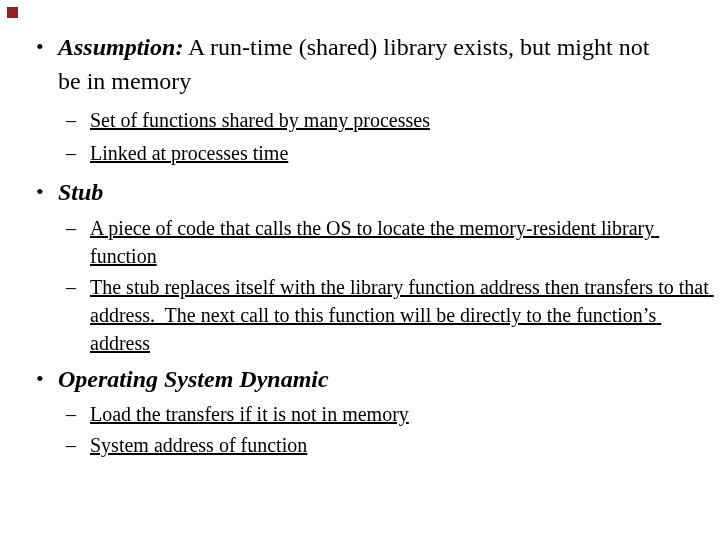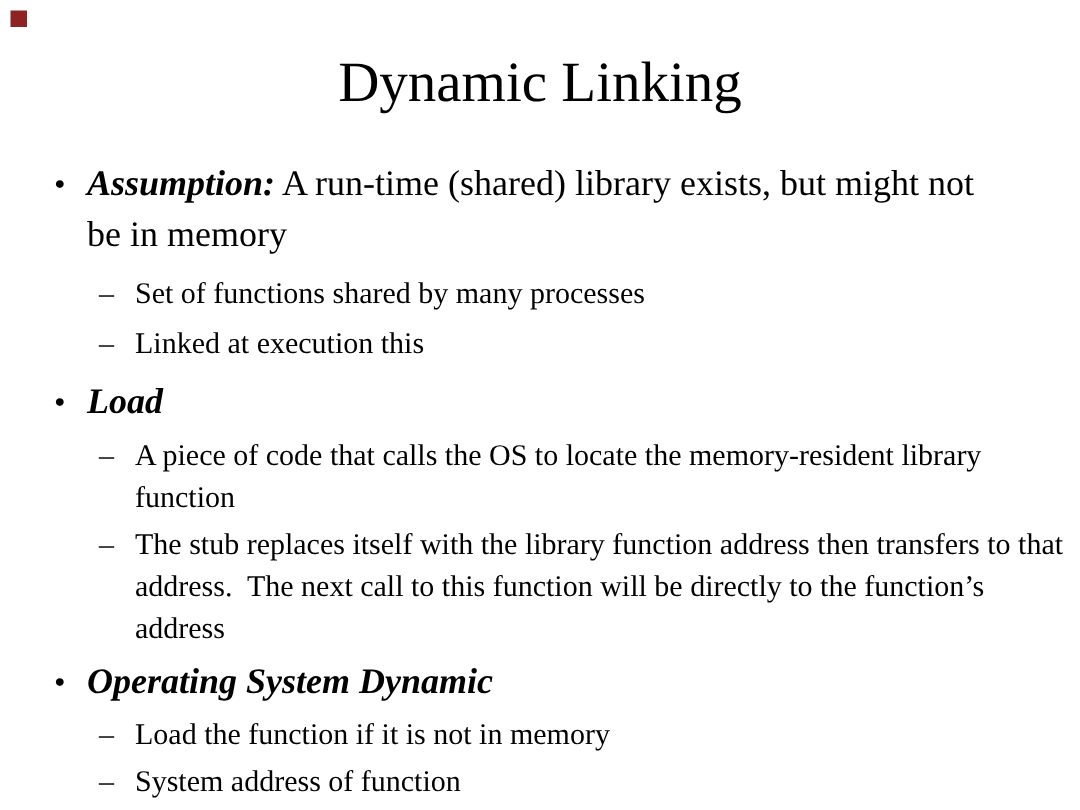--- a/index.html
+++ b/index.html
@@ -52,52 +52,51 @@
   .subs2 { margin-top: 5px; }
   .subs3 { margin-top: 4px; }
   .b2 {
     display: flex;
     margin-left: 66px;
     margin-right: 10px;
     font-size: 20px;
     line-height: 28px;
   }
   .b2 .marker { flex: 0 0 24px; width: 24px; }
-  .b2 .btext { flex: 1 1 auto; white-space: pre-wrap; }
+  .b2 .btext { flex: 1 1 auto; white-space: pre-wrap; text-decoration: underline; }
   .sub-gap-a { margin-top: 5px; }
   .sub-gap-b { margin-top: 3px; }
 </style>
 </head>
 <body>
 
 <div class="slide">
 
   <div class="corner-square" style="background: rgb(142, 35, 35);"></div>
 
-  <div class="title">Dynamic Linking</div>
 
   <div class="b1 mt-bullet1">
     <span class="marker">•</span>
     <span class="btext"><span class="bold">Assumption:</span><span> A run-time (shared) library exists, but might not be in memory</span></span>
   </div>
 
   <div class="subs1">
     <div class="b2">
       <span class="marker">–</span>
       <span class="btext">Set of functions shared by many processes</span>
     </div>
     <div class="b2 sub-gap-a">
       <span class="marker">–</span>
-      <span class="btext">Linked at execution this</span>
+      <span class="btext">Linked at processes time</span>
     </div>
   </div>
 
   <div class="b1 mt-bullet2">
     <span class="marker">•</span>
-    <span class="btext"><span class="bold">Load</span></span>
+    <span class="btext"><span class="bold">Stub</span></span>
   </div>
 
   <div class="subs2">
     <div class="b2">
       <span class="marker">–</span>
       <span class="btext">A piece of code that calls the OS to locate the memory-resident library function</span>
     </div>
     <div class="b2 sub-gap-b">
       <span class="marker">–</span>
       <span class="btext">The stub replaces itself with the library function address then transfers to that address.  The next call to this function will be directly to the function’s address</span>
@@ -105,21 +104,21 @@
   </div>
 
   <div class="b1 mt-bullet3">
     <span class="marker">•</span>
     <span class="btext"><span class="bold">Operating System Dynamic</span></span>
   </div>
 
   <div class="subs3">
     <div class="b2">
       <span class="marker">–</span>
-      <span class="btext">Load the function if it is not in memory</span>
+      <span class="btext">Load the transfers if it is not in memory</span>
     </div>
     <div class="b2 sub-gap-b">
       <span class="marker">–</span>
       <span class="btext">System address of function</span>
     </div>
   </div>
 
 </div>
 
 </body></html>

